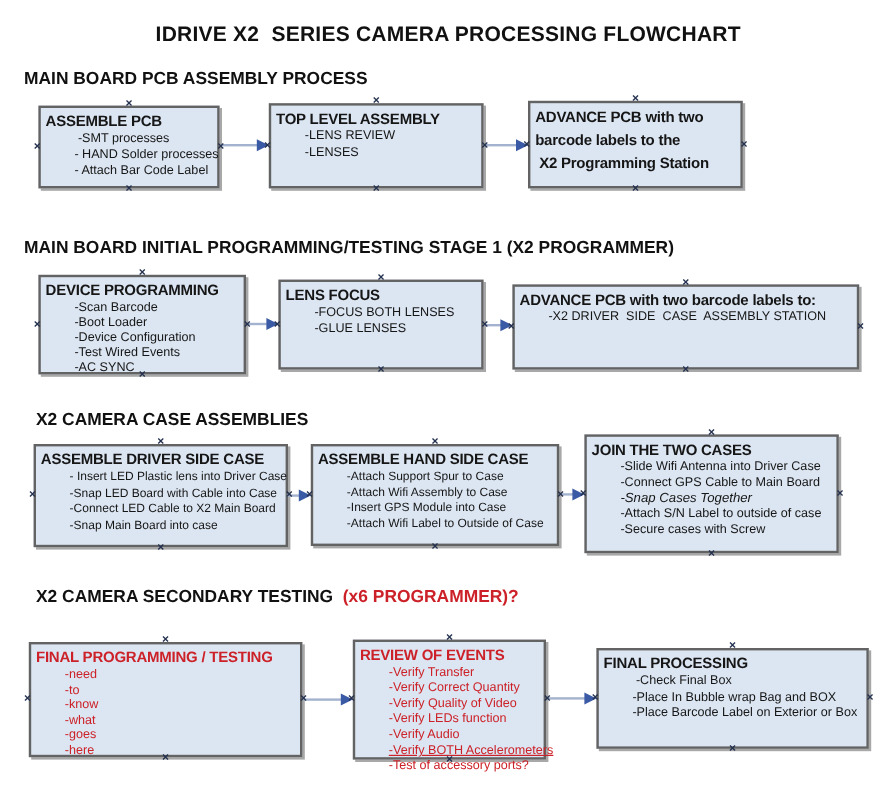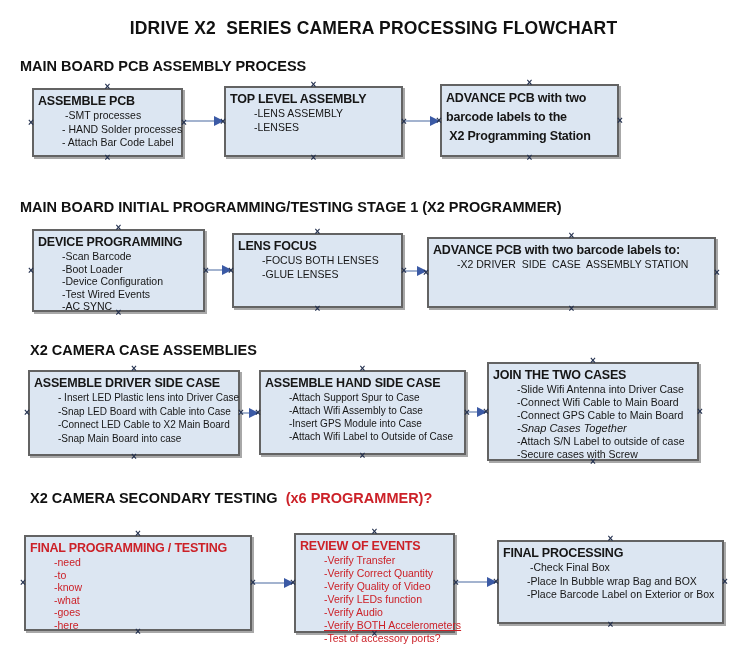--- a/index.html
+++ b/index.html
@@ -44,21 +44,21 @@
       <div class="box-item"> -SMT processes</div>
       <div class="box-item">- HAND Solder processes</div>
       <div class="box-item">- Attach Bar Code Label</div>
       <span class="anchor" style="left: 50%; top: -7px; transform: translateX(-50%);">×</span>
       <span class="anchor" style="left: 50%; bottom: -7px; transform: translateX(-50%);">×</span>
       <span class="anchor" style="left: -7px; top: 50%; transform: translateY(-50%);">×</span>
       <span class="anchor" style="right: -7px; top: 50%; transform: translateY(-50%);">×</span>
     </div>
     <div class="box" style="left: 224px; top: 86px; width: 179px; height: 71px;">
       <div class="box-title">TOP LEVEL ASSEMBLY</div>
-      <div class="box-item">-LENS ASSEMBLY</div>
+      <div class="box-item">-LENS REVIEW</div>
       <div class="box-item">-LENSES</div>
       <span class="anchor" style="left: 50%; top: -7px; transform: translateX(-50%);">×</span>
       <span class="anchor" style="left: 50%; bottom: -7px; transform: translateX(-50%);">×</span>
       <span class="anchor" style="left: -7px; top: 50%; transform: translateY(-50%);">×</span>
       <span class="anchor" style="right: -7px; top: 50%; transform: translateY(-50%);">×</span>
     </div>
     <div class="box" style="left: 440px; top: 84px; width: 179px; height: 73px;">
       <div class="box-title"><div class="box-title-line">ADVANCE PCB with two</div><div class="box-title-line">barcode labels to the</div><div class="box-title-line"> X2 Programming Station</div></div>
       <span class="anchor" style="left: 50%; top: -7px; transform: translateX(-50%);">×</span>
       <span class="anchor" style="left: 50%; bottom: -7px; transform: translateX(-50%);">×</span>
@@ -130,21 +130,20 @@
       <div class="box-item" style="line-height: 13px; font-size: 10px;">-Insert GPS Module into Case</div>
       <div class="box-item" style="line-height: 13px; font-size: 10px;">-Attach Wifi Label to Outside of Case</div>
       <span class="anchor" style="left: 50%; top: -7px; transform: translateX(-50%);">×</span>
       <span class="anchor" style="left: 50%; bottom: -7px; transform: translateX(-50%);">×</span>
       <span class="anchor" style="left: -7px; top: 50%; transform: translateY(-50%);">×</span>
       <span class="anchor" style="right: -7px; top: 50%; transform: translateY(-50%);">×</span>
     </div>
     <div class="box" style="left: 487px; top: 362px; width: 212px; height: 99px;">
       <div class="box-title">JOIN THE TWO CASES</div>
       <div class="box-item" style="line-height: 13px; font-size: 10.5px;">-Slide Wifi Antenna into Driver Case</div>
-      <div class="box-item" style="line-height: 13px; font-size: 10.5px;">-Connect Wifi Cable to Main Board</div>
       <div class="box-item" style="line-height: 13px; font-size: 10.5px;">-Connect GPS Cable to Main Board</div>
       <div class="box-item" style="line-height: 13px; font-size: 11px; font-style: italic;">-Snap Cases Together</div>
       <div class="box-item" style="line-height: 13px; font-size: 10.5px;">-Attach S/N Label to outside of case</div>
       <div class="box-item" style="line-height: 13px; font-size: 10.5px;">-Secure cases with Screw</div>
       <span class="anchor" style="left: 50%; top: -7px; transform: translateX(-50%);">×</span>
       <span class="anchor" style="left: 50%; bottom: -7px; transform: translateX(-50%);">×</span>
       <span class="anchor" style="left: -7px; top: 50%; transform: translateY(-50%);">×</span>
       <span class="anchor" style="right: -7px; top: 50%; transform: translateY(-50%);">×</span>
     </div>
     <div class="arrow" style="left: 238px; top: 407px; width: 21px; height: 12px;">

